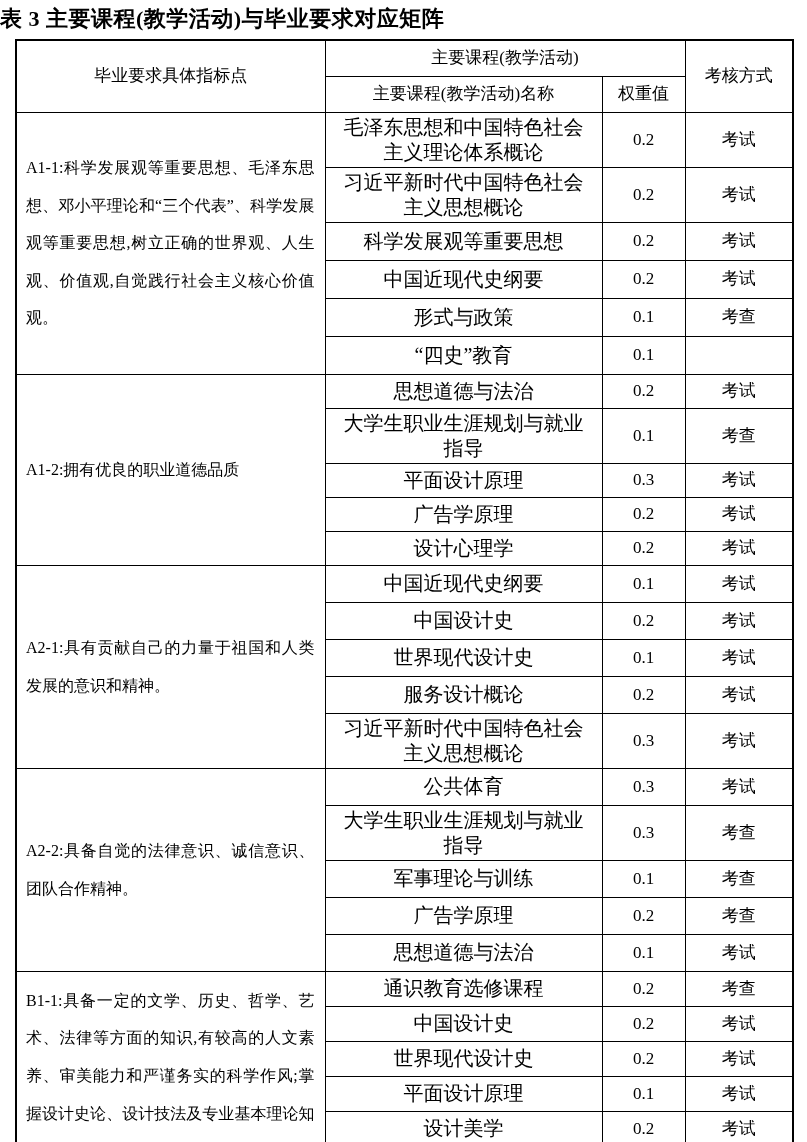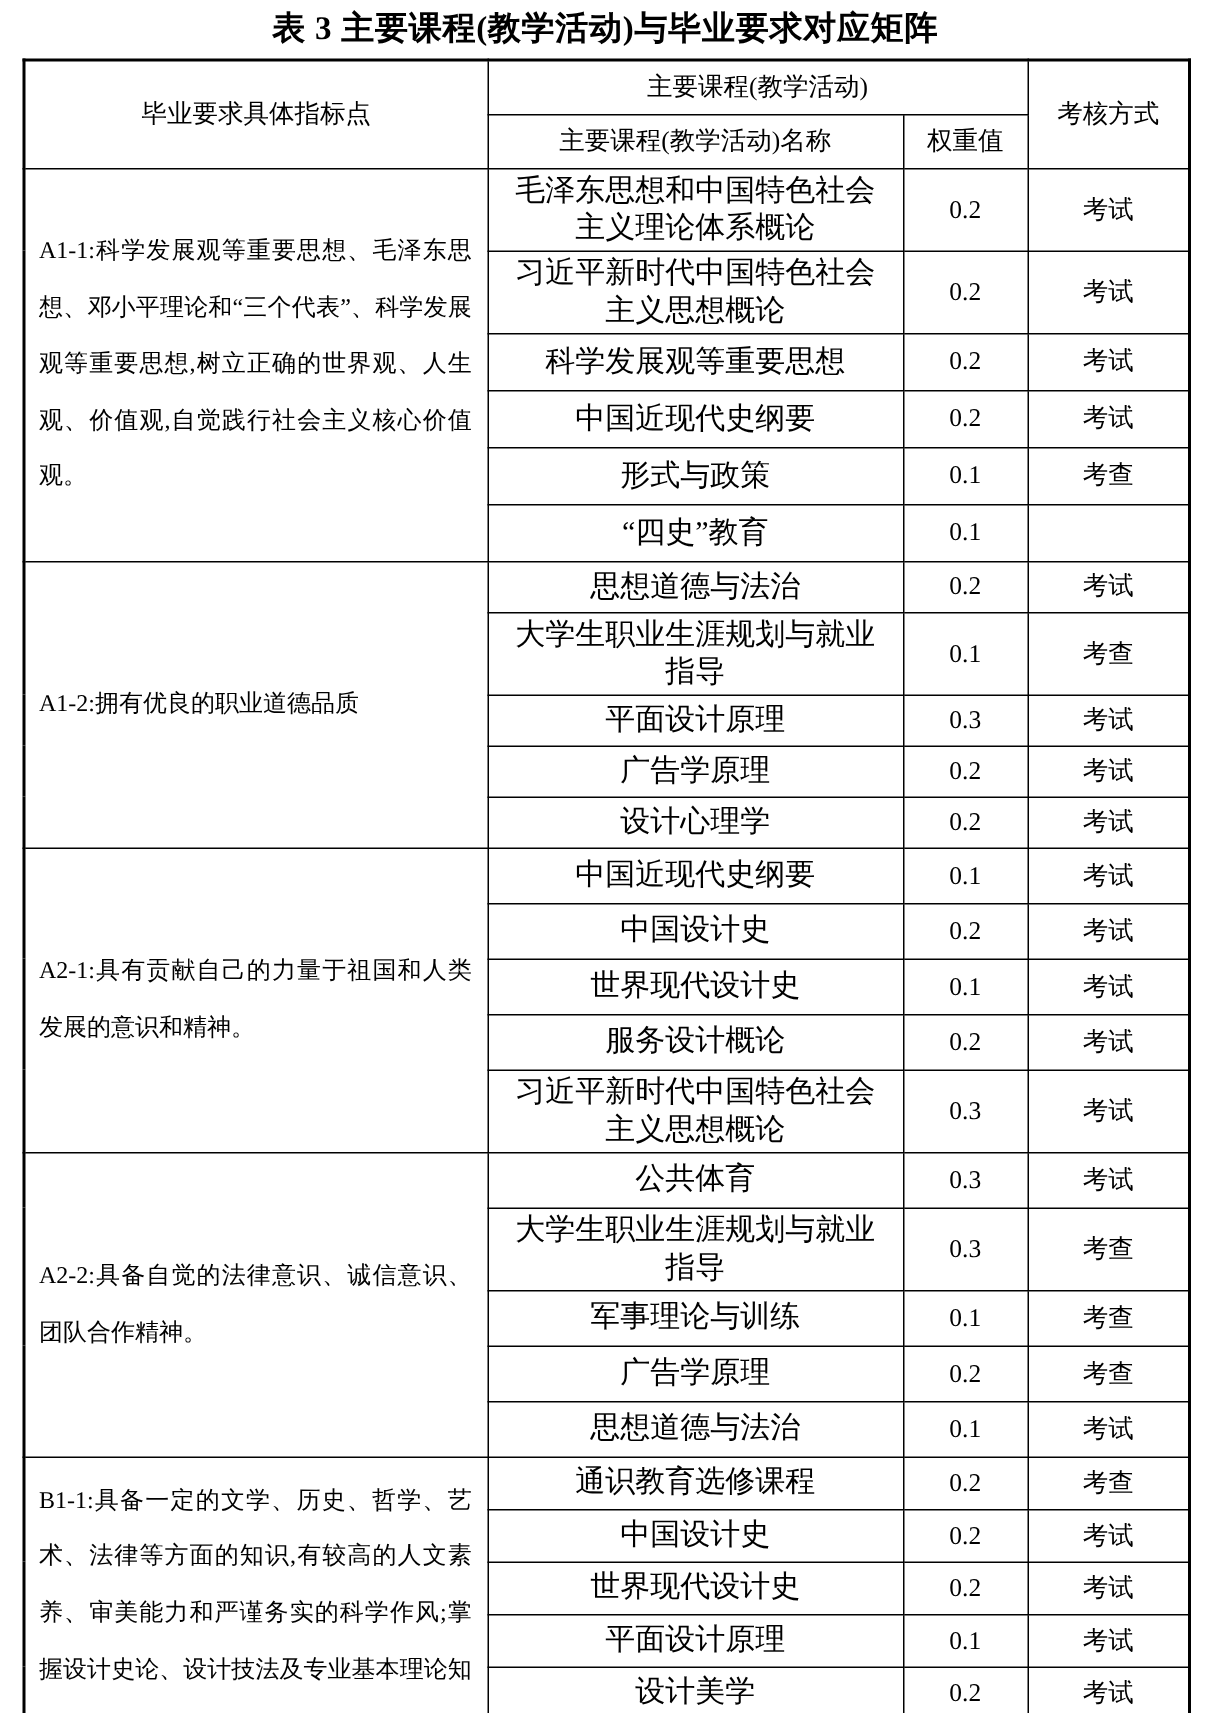--- a/index.html
+++ b/index.html
@@ -11,21 +11,20 @@
   }
   .page {
     width: 807px;
     height: 1142px;
     background: #ffffff;
     box-sizing: border-box;
     padding-top: 5px;
     overflow: hidden;
   }
   .doc-title {
-    text-align: center;
     font-size: 22px;
     font-weight: bold;
     line-height: 28px;
     margin: 0 0 6px 0;
     letter-spacing: 0.5px;
   }
   table.matrix {
     border-collapse: collapse;
     table-layout: fixed;
     width: 777px;

